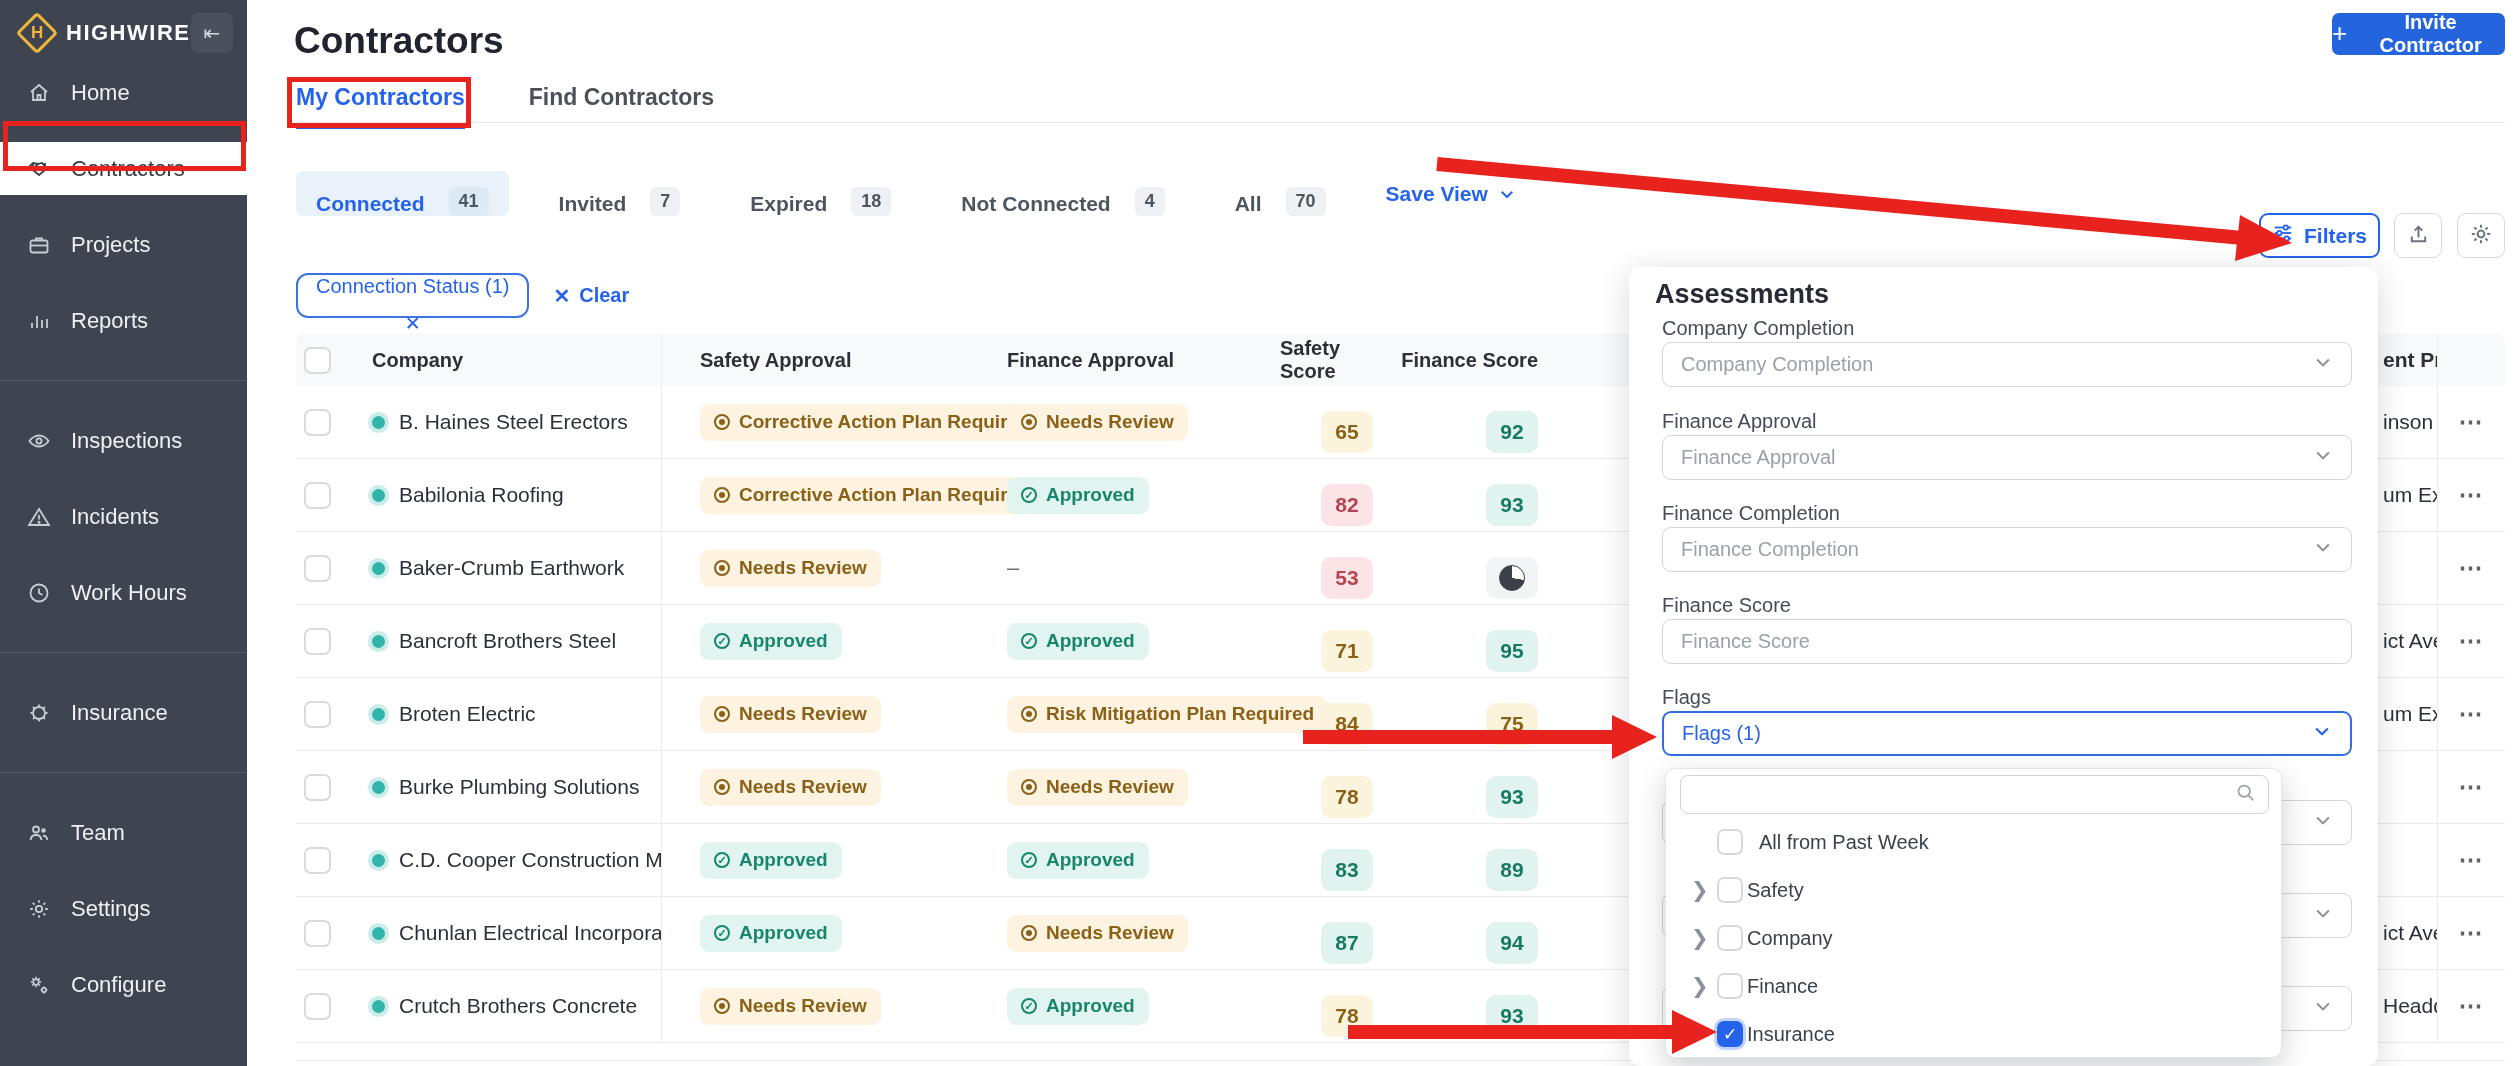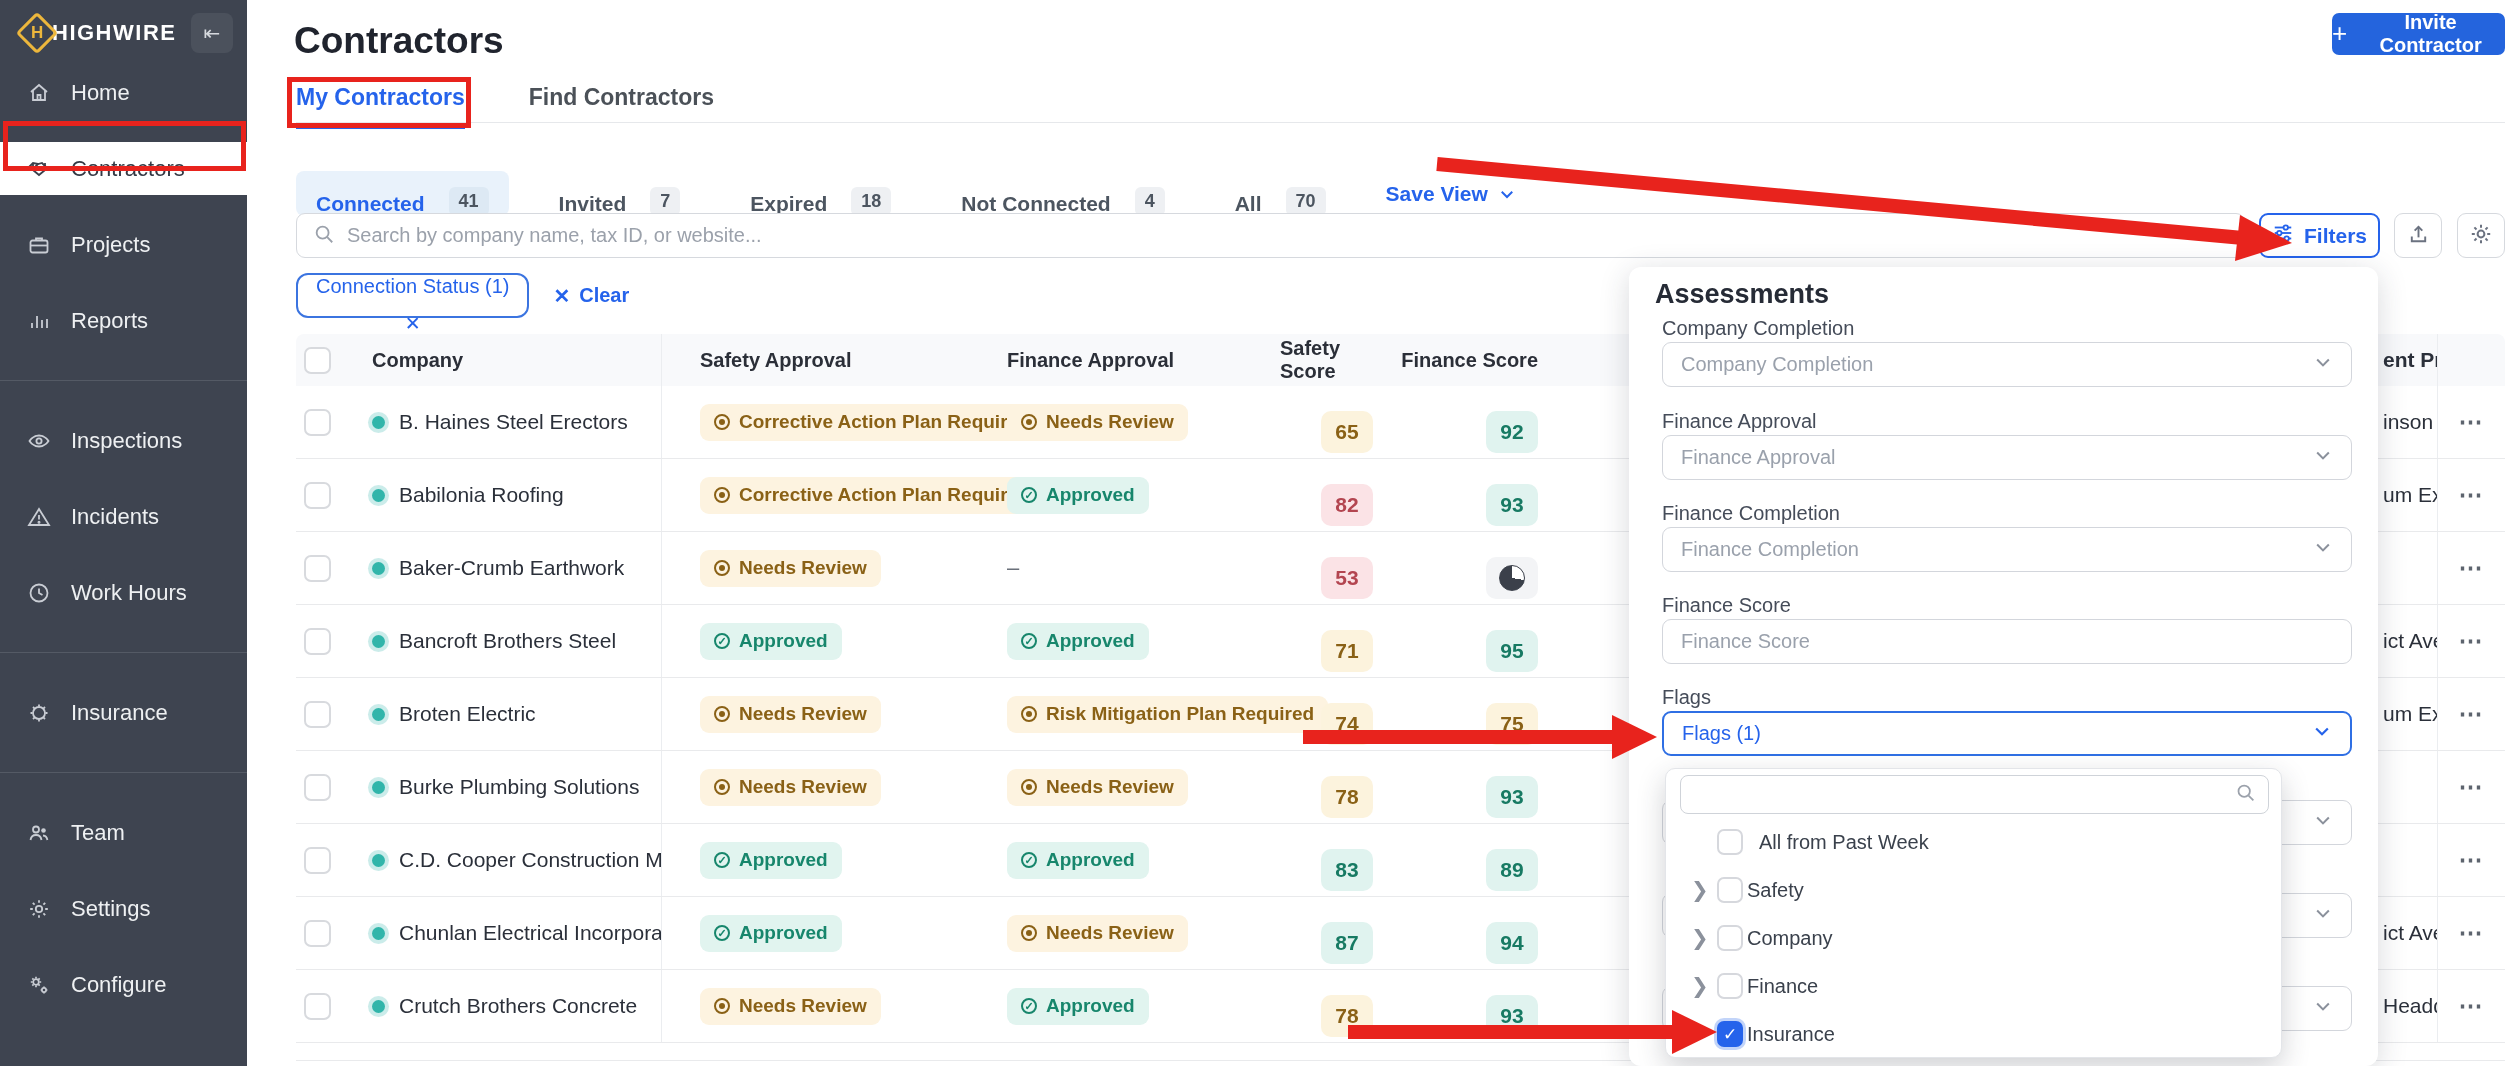--- a/index.html
+++ b/index.html
@@ -4,21 +4,21 @@
 <style>
   * { margin:0; padding:0; box-sizing:border-box; }
   html,body { width:2519px; height:1066px; font-family:"Liberation Sans", sans-serif; background:#fff; }
   .app { position:relative; width:2519px; height:1066px; overflow:hidden; background:#fff; }
 
   
   .sidebar { position:absolute; left:0; top:0; width:247px; height:1066px; background:#3e4450; color:#eef0f2; }
   .logo-row { display:flex; align-items:center; height:66px; padding:0 14px 0 22px; }
   .logo-diamond { width:30px; height:30px; border:3px solid #edb73c; transform:rotate(45deg); display:flex; align-items:center; justify-content:center; border-radius:4px; flex:0 0 auto; }
   .logo-diamond span { transform:rotate(-45deg); color:#edb73c; font-weight:bold; font-size:17px; }
-  .brand { font-size:22px; font-weight:bold; letter-spacing:1.5px; color:#fff; flex:1; }
+  .brand { margin-left:14px; font-size:22px; font-weight:bold; letter-spacing:1.5px; color:#fff; flex:1; }
   .collapse-btn { width:42px; height:40px; background:#4b515c; border-radius:8px; display:flex; align-items:center; justify-content:center; color:#d6d9de; font-size:20px; cursor:pointer; }
   .nav { display:flex; flex-direction:column;gap:23px; }
   .nav-item { display:flex; align-items:center; height:53px; padding-left:26px; gap:19px; font-size:22px; color:#eef0f2; cursor:pointer; }
   .nav-item .nav-icon { width:26px; height:26px; color:#c9cdd4; display:flex; align-items:center; justify-content:center; }
   .nav-item .nav-icon svg { width:24px; height:24px; }
   .nav-item.active { background:#fff; color:#343a45; }
   .nav-item.active .nav-icon { color:#3a404b; }
   .nav-divider { height:1px; background:#545a65; margin:10px 0; }
 
   
@@ -281,29 +281,20 @@
     <span class="pcount">70</span>
   </div>
       <div class="save-view">
         <span>Save View</span>
         <svg width="18" height="18" viewBox="0 0 24 24" fill="none" stroke="#2563eb" stroke-width="2.6">
           <polyline points="5,9 12,16 19,9"></polyline>
         </svg>
       </div>
     </div>
 
-  <div class="search-box">
-    <span>
-      <svg width="22" height="22" viewBox="0 0 24 24" fill="none" stroke="#9ba1ab" stroke-width="2">
-          <circle cx="10.5" cy="10.5" r="6.5"></circle>
-          <line x1="15.5" y1="15.5" x2="21" y2="21"></line>
-        </svg>
-    </span>
-    <input placeholder="Search by company name, tax ID, or website..." style="">
-  </div>
   <button class="filters-btn">
     <span>
       <svg width="22" height="22" viewBox="0 0 24 24" fill="none" stroke="#2563eb" stroke-width="2">
           <line x1="3" y1="6" x2="21" y2="6"></line>
           <line x1="3" y1="12" x2="21" y2="12"></line>
           <line x1="3" y1="18" x2="21" y2="18"></line>
           <circle cx="15" cy="6" r="2.4" fill="#fff"></circle>
           <circle cx="8" cy="12" r="2.4" fill="#fff"></circle>
           <circle cx="16" cy="18" r="2.4" fill="#fff"></circle>
         </svg>
@@ -512,21 +503,21 @@
           </div>
     <div class="approval-pad2">
             <span class="badge warn">
               <span class="dot-circle">
                 <span class="dot-inner"></span>
               </span>
               <span>Risk Mitigation Plan Required</span>
             </span>
           </div>
     <div class="score-cell">
-            <span class="score warn">74</span>
+            <span class="score warn">84</span>
           </div>
     <div class="score-cell">
             <span class="score warn">75</span>
           </div>
     <div></div>
     <div class="rtext">um Exp</div>
     <div class="cell-actsep">
             <span class="more">⋯</span>
           </div>
   </div>

